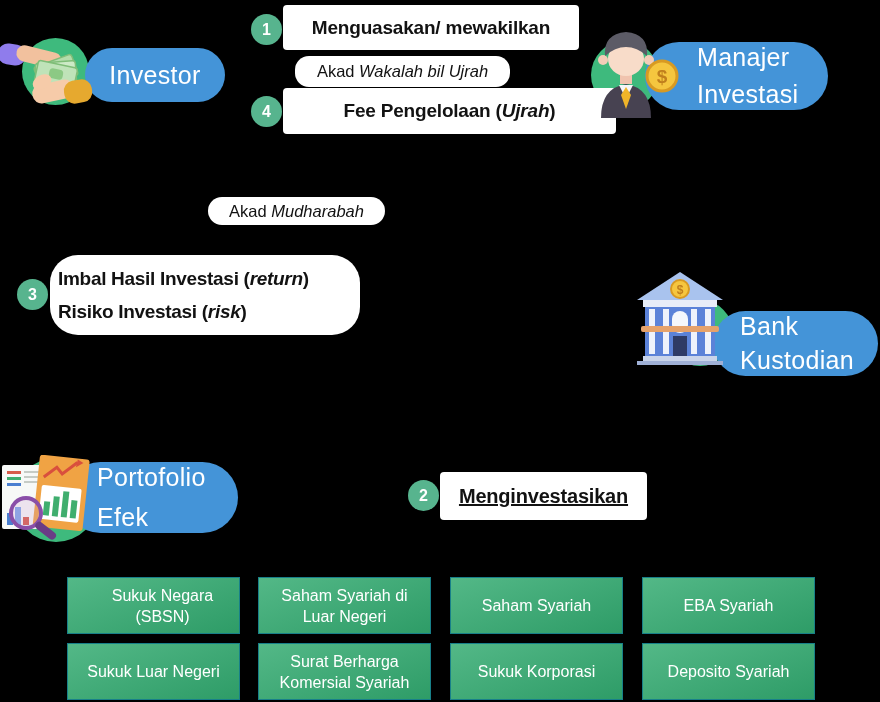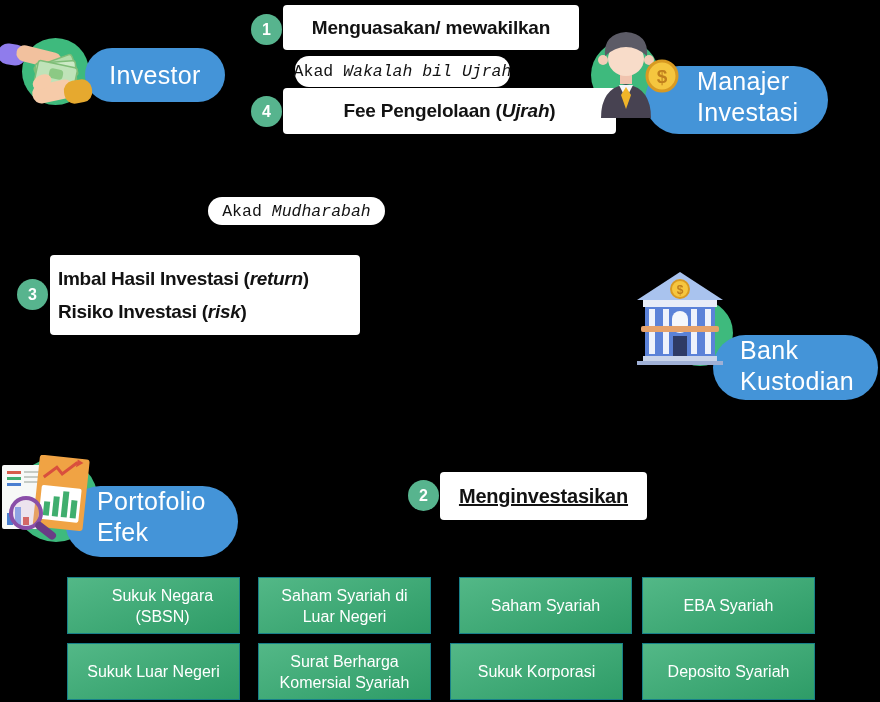--- a/index.html
+++ b/index.html
@@ -28,26 +28,26 @@
     display: flex; align-items: center; justify-content: center; z-index: 2;
   }
 
   
   .wbox {
     position: absolute; background: #ffffff; color: #121212;
     display: flex; align-items: center; justify-content: center;
     border-radius: 4px; z-index: 1;
   }
   .step-label { font-size: 19px; font-weight: 700; letter-spacing: -0.2px; white-space: nowrap; }
-  .akad-box { border-radius: 14px; font-family: Liberation Mono, monospace; }
+  .akad-box { border-radius: 14px; }
   .akad-label { font-size: 16.5px; font-weight: 400; white-space: nowrap; }
   .it { font-style: italic; }
 
-  .wbox-left { justify-content: flex-start; margin-top: 24px; }
-  .multi-line { flex-direction: column; align-items: flex-start; justify-content: center; }
+  .wbox-left { justify-content: space-between; }
+  .multi-line { flex-direction: column; align-items: flex-start; justify-content: center; border-radius: 28px; }
   .step3-line { font-size: 19px; font-weight: 700; letter-spacing: -0.3px; line-height: 33px; white-space: nowrap; }
 
   
   .gbox {
     position: absolute; width: 173px; height: 57px;
     background: linear-gradient(160deg, #53b887 0%, #2e9c67 100%);
     border: 1px solid #188089; color: #ffffff;
     display: flex; align-items: center; justify-content: center; text-align: center;
     font-size: 16px; line-height: 21px; padding: 2px 8px;
   }
@@ -184,21 +184,21 @@
   <div class="wbox" style="left:440px; top:472px; width:207px; height:48px;text-decoration:underline;">
     <span class="step-label" style="font-size:20px;">Menginvestasikan</span>
   </div>
 
   <div class="gbox" style="left:67px; top:577px;padding-left:26px;">
     <span>Sukuk Negara (SBSN)</span>
   </div>
   <div class="gbox" style="left:258px; top:577px;">
     <span>Saham Syariah di Luar Negeri</span>
   </div>
-  <div class="gbox" style="left:450px; top:577px;margin-left:9px;">
+  <div class="gbox" style="left:450px; top:577px;">
     <span>Saham Syariah</span>
   </div>
   <div class="gbox" style="left:642px; top:577px;">
     <span>EBA Syariah</span>
   </div>
   <div class="gbox" style="left:67px; top:643px;">
     <span>Sukuk Luar Negeri</span>
   </div>
   <div class="gbox" style="left:258px; top:643px;">
     <span>Surat Berharga Komersial Syariah</span>

